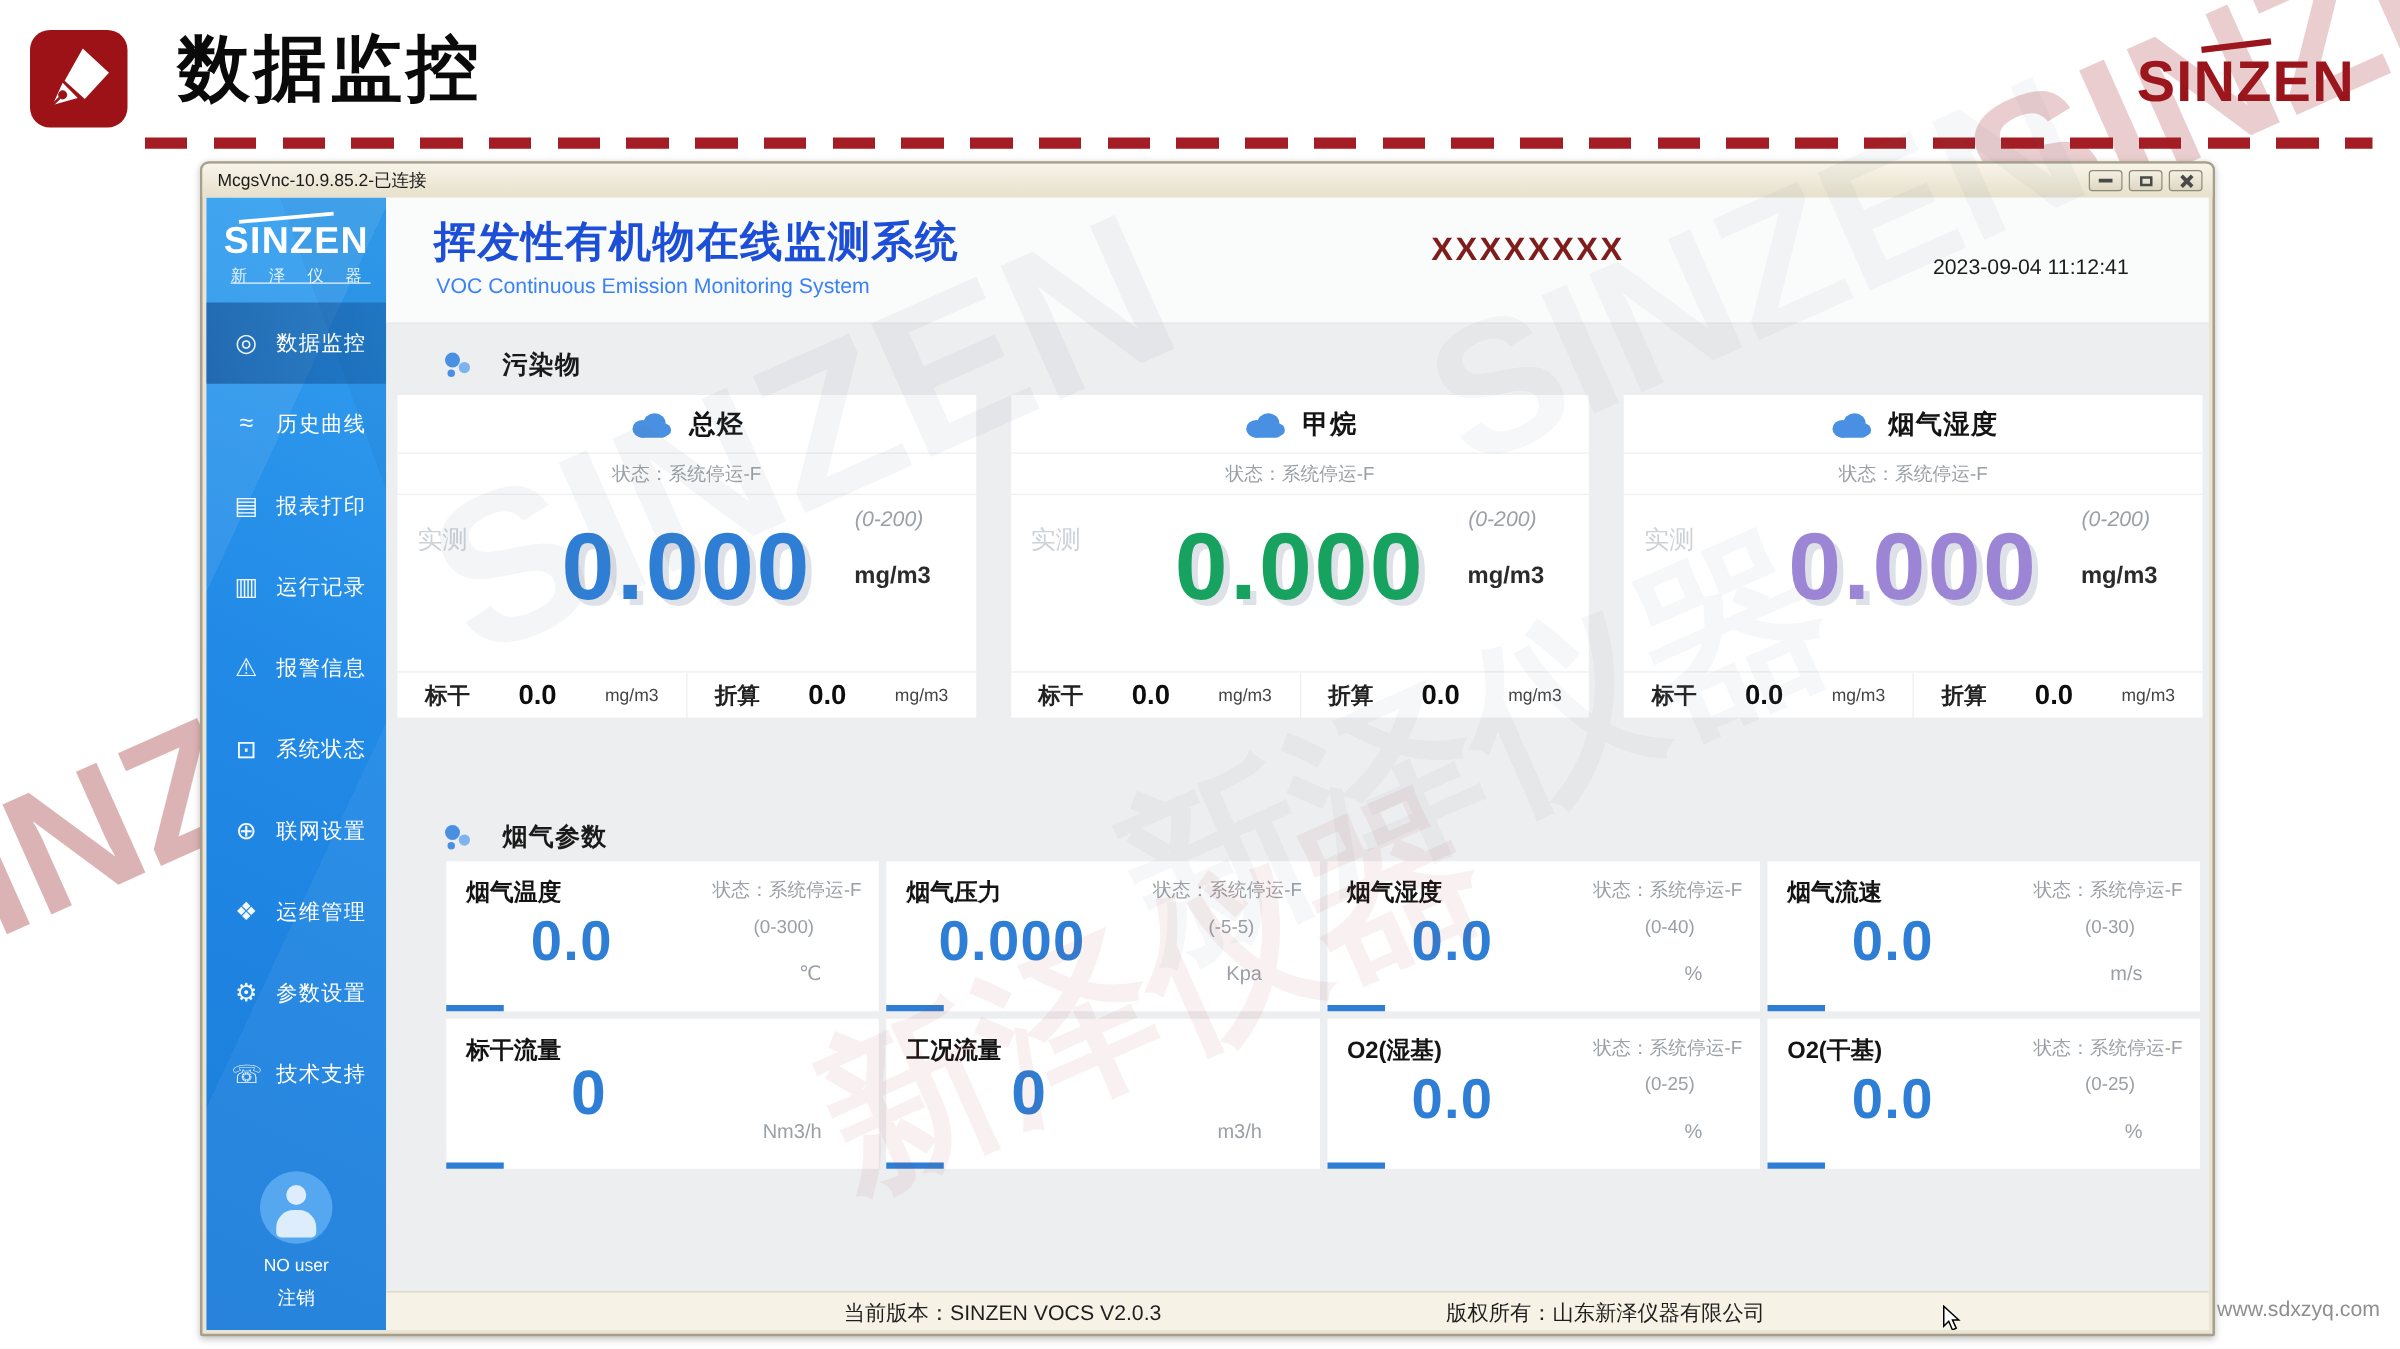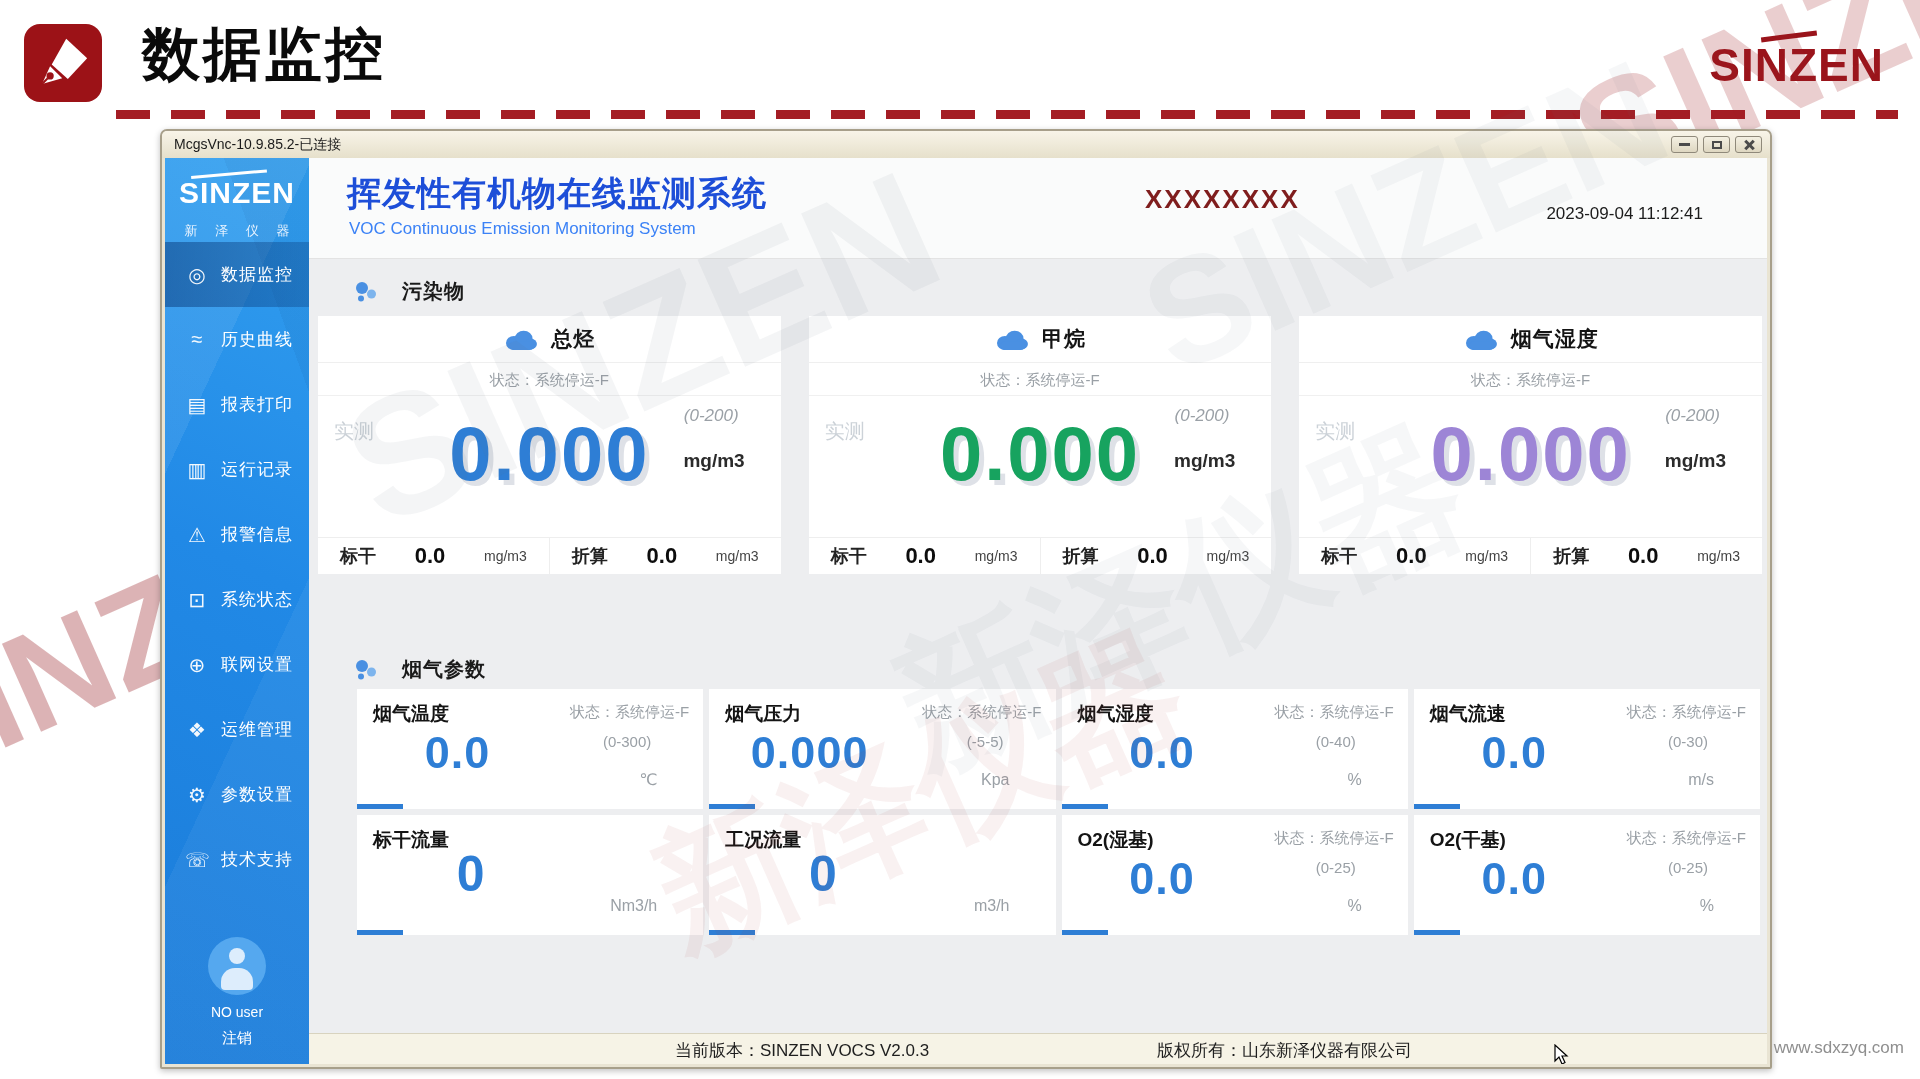--- a/index.html
+++ b/index.html
@@ -56,21 +56,21 @@
 
   
   .sidebar { position:absolute; left:0; top:0; bottom:0; width:144px;
     background:linear-gradient(205deg,#33a0f0 0%,#2189e6 45%,#1b7cd9 100%); }
   .sidebar::before { content:""; position:absolute; inset:0;
     background:linear-gradient(115deg,rgba(255,255,255,0.08) 0 26%,transparent 26% 60%,rgba(255,255,255,0.05) 60%),
                linear-gradient(250deg,rgba(0,40,90,0.06) 0 18%,transparent 18%); }
   .logo-area { position:relative; padding-top:12px; height:84px; text-align:center; color:#fff; }
   .logo-swoosh { width:76px; height:3px; background:#fff; margin:2px auto 3px; transform:rotate(-5deg) translateX(-8px); }
   .logo-text { font-size:30px; font-weight:900; letter-spacing:1px; line-height:30px; }
-  .logo-sub { font-size:13px; letter-spacing:7px; padding-left:7px; margin-top:14px; color:#eaf4ff; }
+  .logo-sub { font-size:13px; letter-spacing:7px; padding-left:7px; margin-top:4px; color:#eaf4ff;text-decoration:underline; }
   .menu { position:relative; }
   .menu-item { height:65px; display:flex; align-items:center; padding-left:20px; gap:12px;
     color:#fff; cursor:pointer; position:relative; }
   .menu-item.active { background:linear-gradient(90deg,rgba(8,56,120,0.50),rgba(8,56,120,0.32)); }
   .mi-icon { width:24px; font-size:20px; text-align:center; opacity:0.95; }
   .mi-label { font-size:17px; letter-spacing:1px; }
   .user-block { position:absolute; left:0; right:0; bottom:16px; text-align:center; color:#fff; }
   .avatar { position:relative; width:58px; height:58px; border-radius:50%;
     background:#55a8ef; margin:0 auto; overflow:hidden; }
   .avatar::before { content:""; position:absolute; left:21px; top:11px; width:16px; height:16px;

